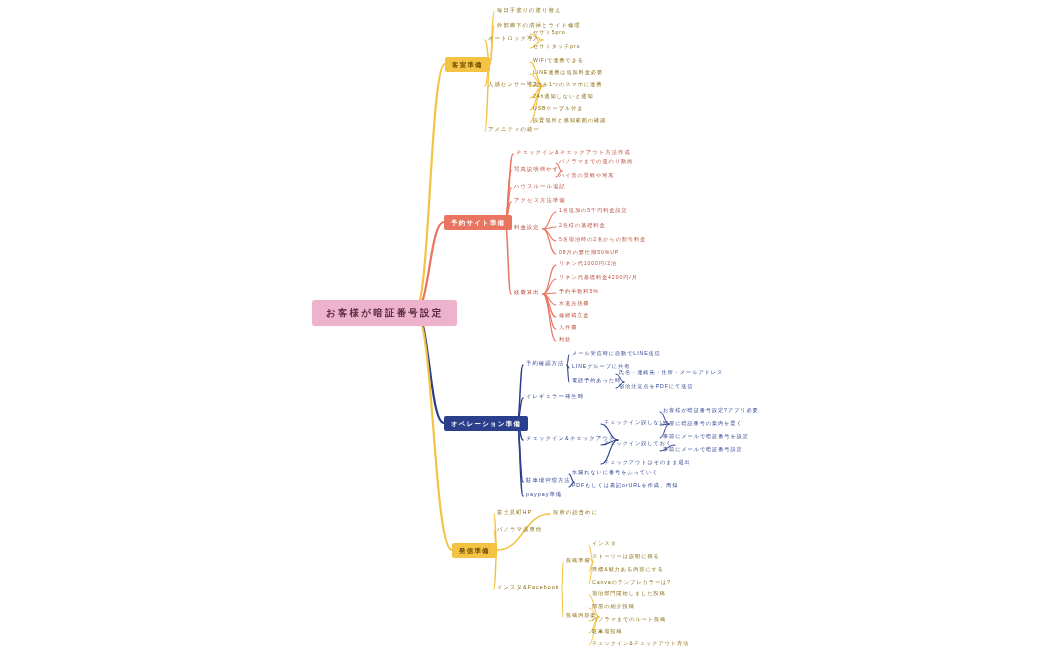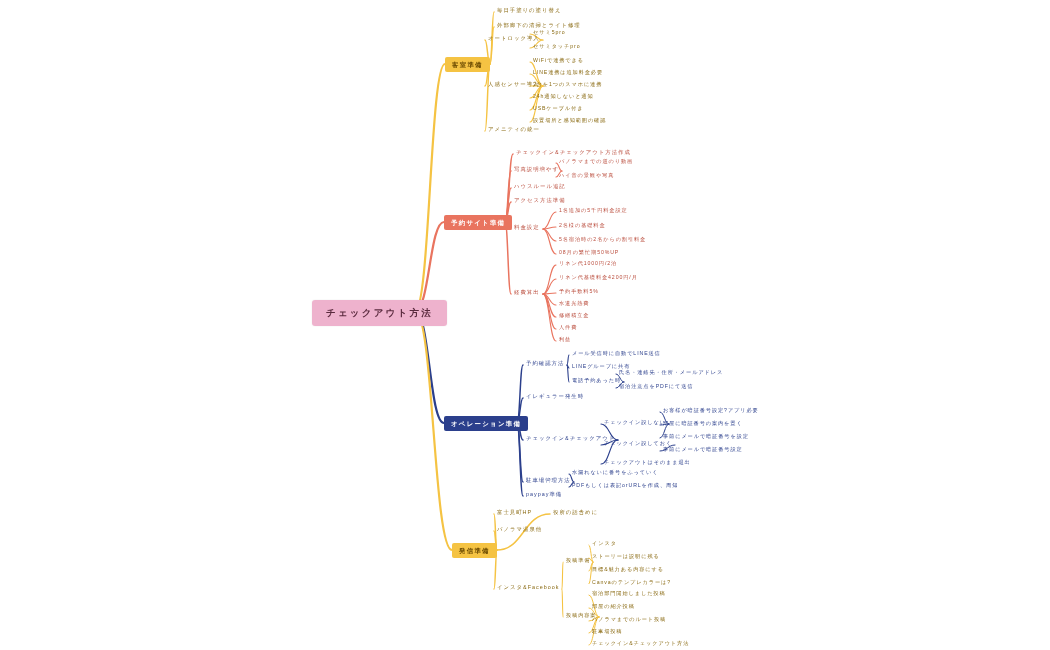--- a/index.html
+++ b/index.html
@@ -103,21 +103,21 @@
       <path d="M593,562 C591,562 591,571 589,571" fill="none" stroke="#f5c343" stroke-width="1" stroke-linecap="round"></path>
       <path d="M593,562 C591,562 591,584 589,584" fill="none" stroke="#f5c343" stroke-width="1" stroke-linecap="round"></path>
       <path d="M562,589 C562.5,589 562.5,617 563,617" fill="none" stroke="#f5c343" stroke-width="1.1" stroke-linecap="round"></path>
       <path d="M599,617 C594,617 594,595 589,595" fill="none" stroke="#f5c343" stroke-width="1" stroke-linecap="round"></path>
       <path d="M599,617 C594,617 594,608 589,608" fill="none" stroke="#f5c343" stroke-width="1" stroke-linecap="round"></path>
       <path d="M599,617 C594,617 594,621 589,621" fill="none" stroke="#f5c343" stroke-width="1" stroke-linecap="round"></path>
       <path d="M599,617 C594,617 594,633 589,633" fill="none" stroke="#f5c343" stroke-width="1" stroke-linecap="round"></path>
       <path d="M599,617 C594,617 594,645 589,645" fill="none" stroke="#f5c343" stroke-width="1" stroke-linecap="round"></path>
     </svg>
   <div id="nodes">
-      <div class="node root" style="left: 312px; top: 300px;">チェックアウト方法</div>
+      <div class="node root" style="left: 312px; top: 300px;">お客様が暗証番号設定</div>
       <div class="node b1 yellow" style="left: 445px; top: 57px;">客室準備</div>
       <div class="node lbl l2 yellow" style="left: 497px; top: 8px;">毎日手塗りの塗り替え</div>
       <div class="node lbl l2 yellow" style="left: 497px; top: 23px;">外部廊下の清掃とライト修理</div>
       <div class="node lbl l2 yellow" style="left: 488px; top: 36px;">オートロック導入</div>
       <div class="node lbl yellow" style="left: 533px; top: 30px;">セサミ5pro</div>
       <div class="node lbl yellow" style="left: 533px; top: 44px;">セサミタッチpro</div>
       <div class="node lbl l2 yellow" style="left: 488px; top: 82px;">人感センサー導入</div>
       <div class="node lbl yellow" style="left: 533px; top: 58px;">WiFiで連携できる</div>
       <div class="node lbl yellow" style="left: 533px; top: 70px;">LINE連携は追加料金必要</div>
       <div class="node lbl yellow" style="left: 533px; top: 82px;">3台を1つのスマホに連携</div>

